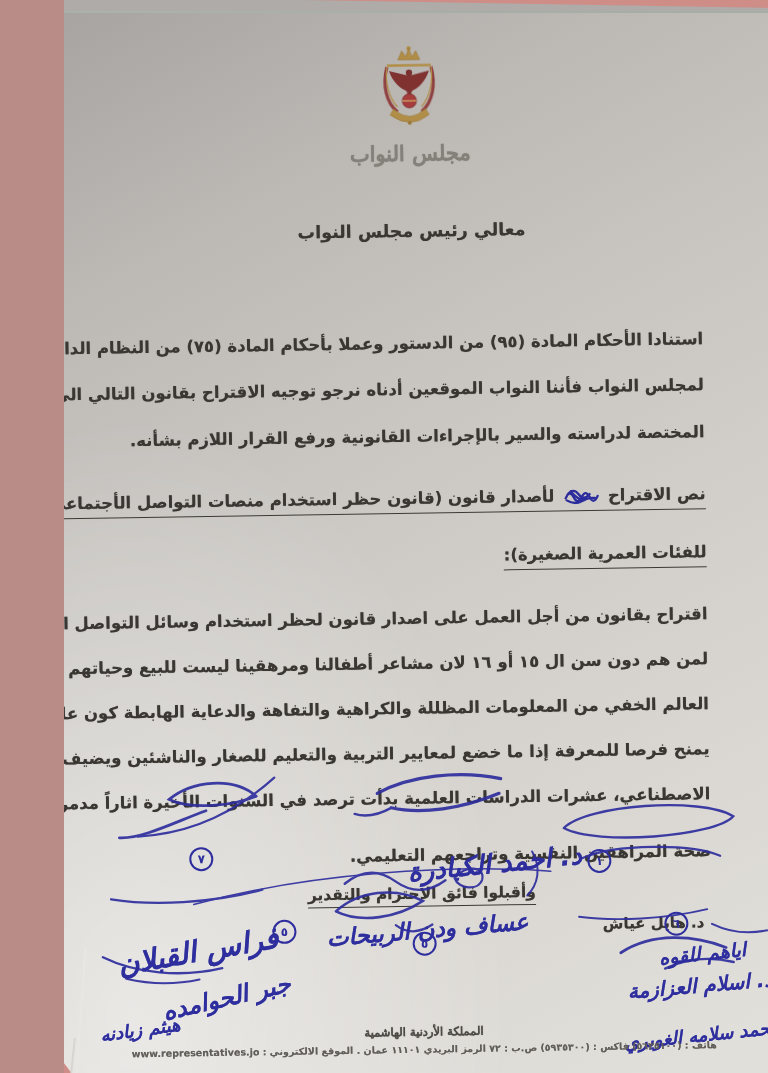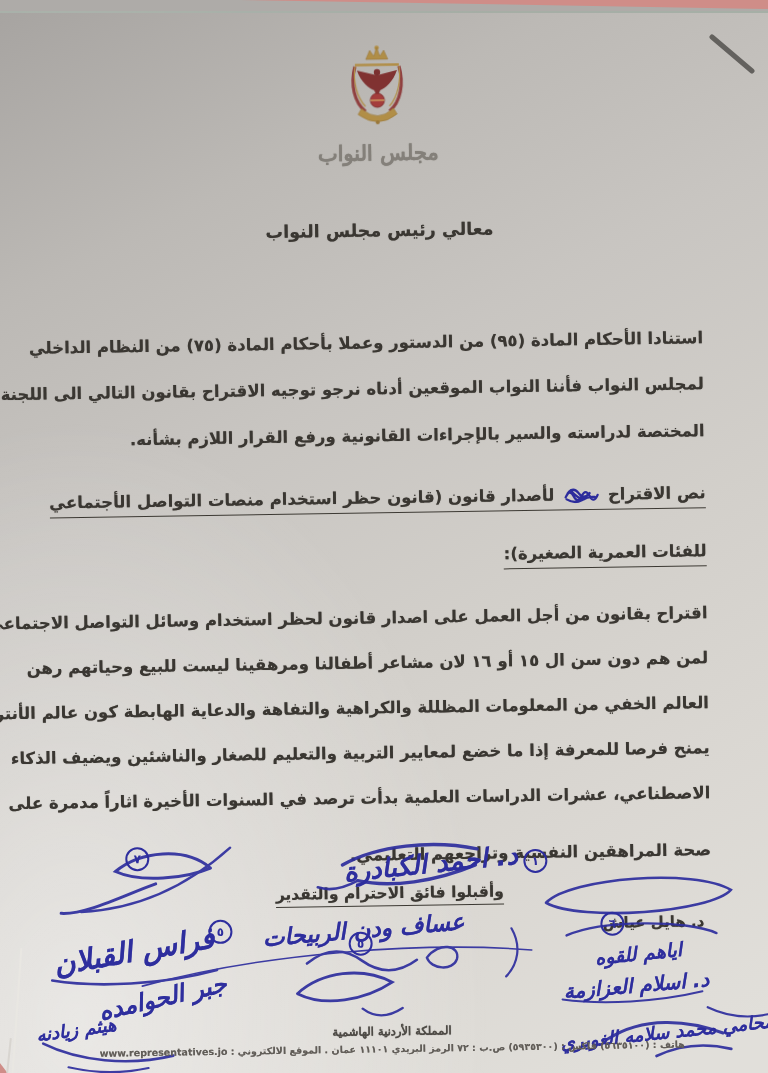--- a/index.html
+++ b/index.html
@@ -1,17 +1,17 @@
 <!DOCTYPE html>
 <html lang="ar" dir="rtl"><head>
 <meta charset="utf-8">
 <style>
   html,body{margin:0;padding:0;}
   body{background:#b98c88;font-family:"DejaVu Sans",sans-serif;}
-  .stage{position:relative;width:768px;height:1073px;overflow:hidden;background:#cf8d88;}
+  .stage{position:relative;width:704px;height:1073px;overflow:hidden;background:#cf8d88;}
   .abs{position:absolute;}
   
   .back-sheet{position:absolute;inset:0;background:#aeaba8;
     clip-path:polygon(0px 0px,240px 0px,768px 9px,768px 1073px,14px 1073px,0px 1058px);}
   
   .paper{position:absolute;top:11px;left:0;right:0;bottom:0;
     border-top:2px solid rgba(118,134,124,.55);
     background:
       radial-gradient(ellipse at 10% 95%, rgba(255,255,255,.45), rgba(255,255,255,0) 42%),
       linear-gradient(152deg,#a7a4a1 0%,#bcb9b5 20%,#c8c5c1 38%,#d2cfca 58%,#dad7d2 76%,#e1dfda 96%);

